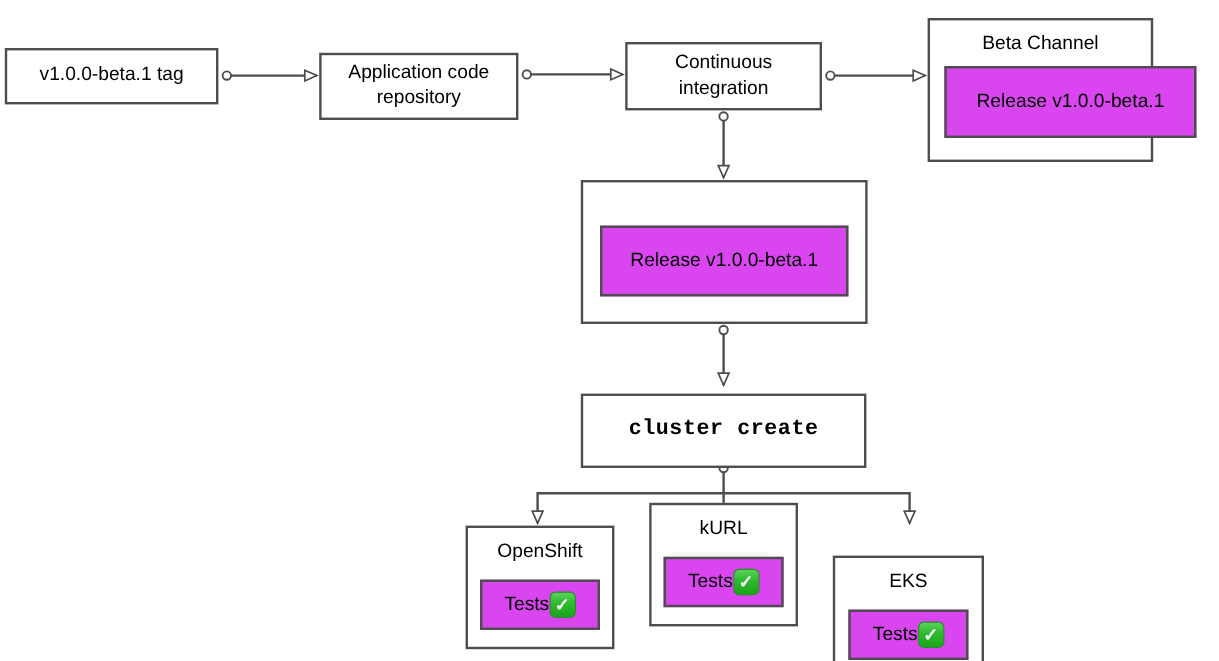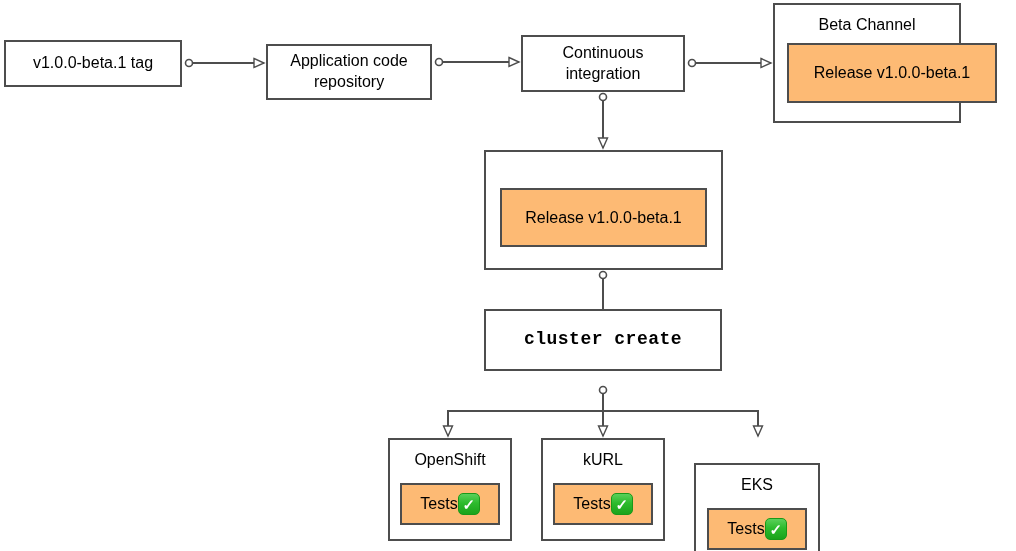--- a/index.html
+++ b/index.html
@@ -37,48 +37,48 @@
   }
   .group-title {
     text-align: center;
     margin-top: 10px;
     font-size: 16px;
     line-height: 1.2;
   }
   .inner {
     position: absolute;
     border: 2px solid #4d4d4d;
-    background: #fdba74;
+    background: #d946ef;
     display: flex;
     align-items: center;
     justify-content: center;
     text-align: center;
     font-size: 16px;
   }
 
   #node-tag            { left: 4px;   top: 40px;  width: 178px; height: 47px; }
   #node-app-repo       { left: 266px; top: 44px;  width: 166px; height: 56px; }
   #node-ci             { left: 521px; top: 35px;  width: 164px; height: 57px; }
 
-  #node-beta-channel   { left: 773px; top: 3px;   width: 188px; height: 120px; }
+  #node-beta-channel   { left: 773px; top: 15px;   width: 188px; height: 120px; }
   #node-beta-release   { left: 12px;  top: 38px;  width: 210px; height: 60px; }
 
   #node-temp-channel   { left: 484px; top: 150px; width: 239px; height: 120px; }
   #node-temp-release   { left: 14px;  top: 36px;  width: 207px; height: 59px; }
 
   #node-cluster-create {
-    left: 484px; top: 309px; width: 238px; height: 62px;
+    left: 484px; top: 328px; width: 238px; height: 62px;
     font-family: "Liberation Mono", "DejaVu Sans Mono", monospace;
     font-weight: bold;
     font-size: 18px;
     letter-spacing: 0.5px;
   }
 
   #node-openshift { left: 388px; top: 438px; width: 124px; height: 103px; }
-  #node-kurl      { left: 541px; top: 438px; width: 124px; height: 103px; }
+  #node-kurl      { left: 541px; top: 419px; width: 124px; height: 103px; }
   #node-eks       { left: 694px; top: 463px; width: 126px; height: 131px; }
 
   .tests-box {
     left: 50%;
     transform: translateX(-50%);
     top: 43px;
     width: 100px;
     height: 42px;
     gap: 0;
   }

